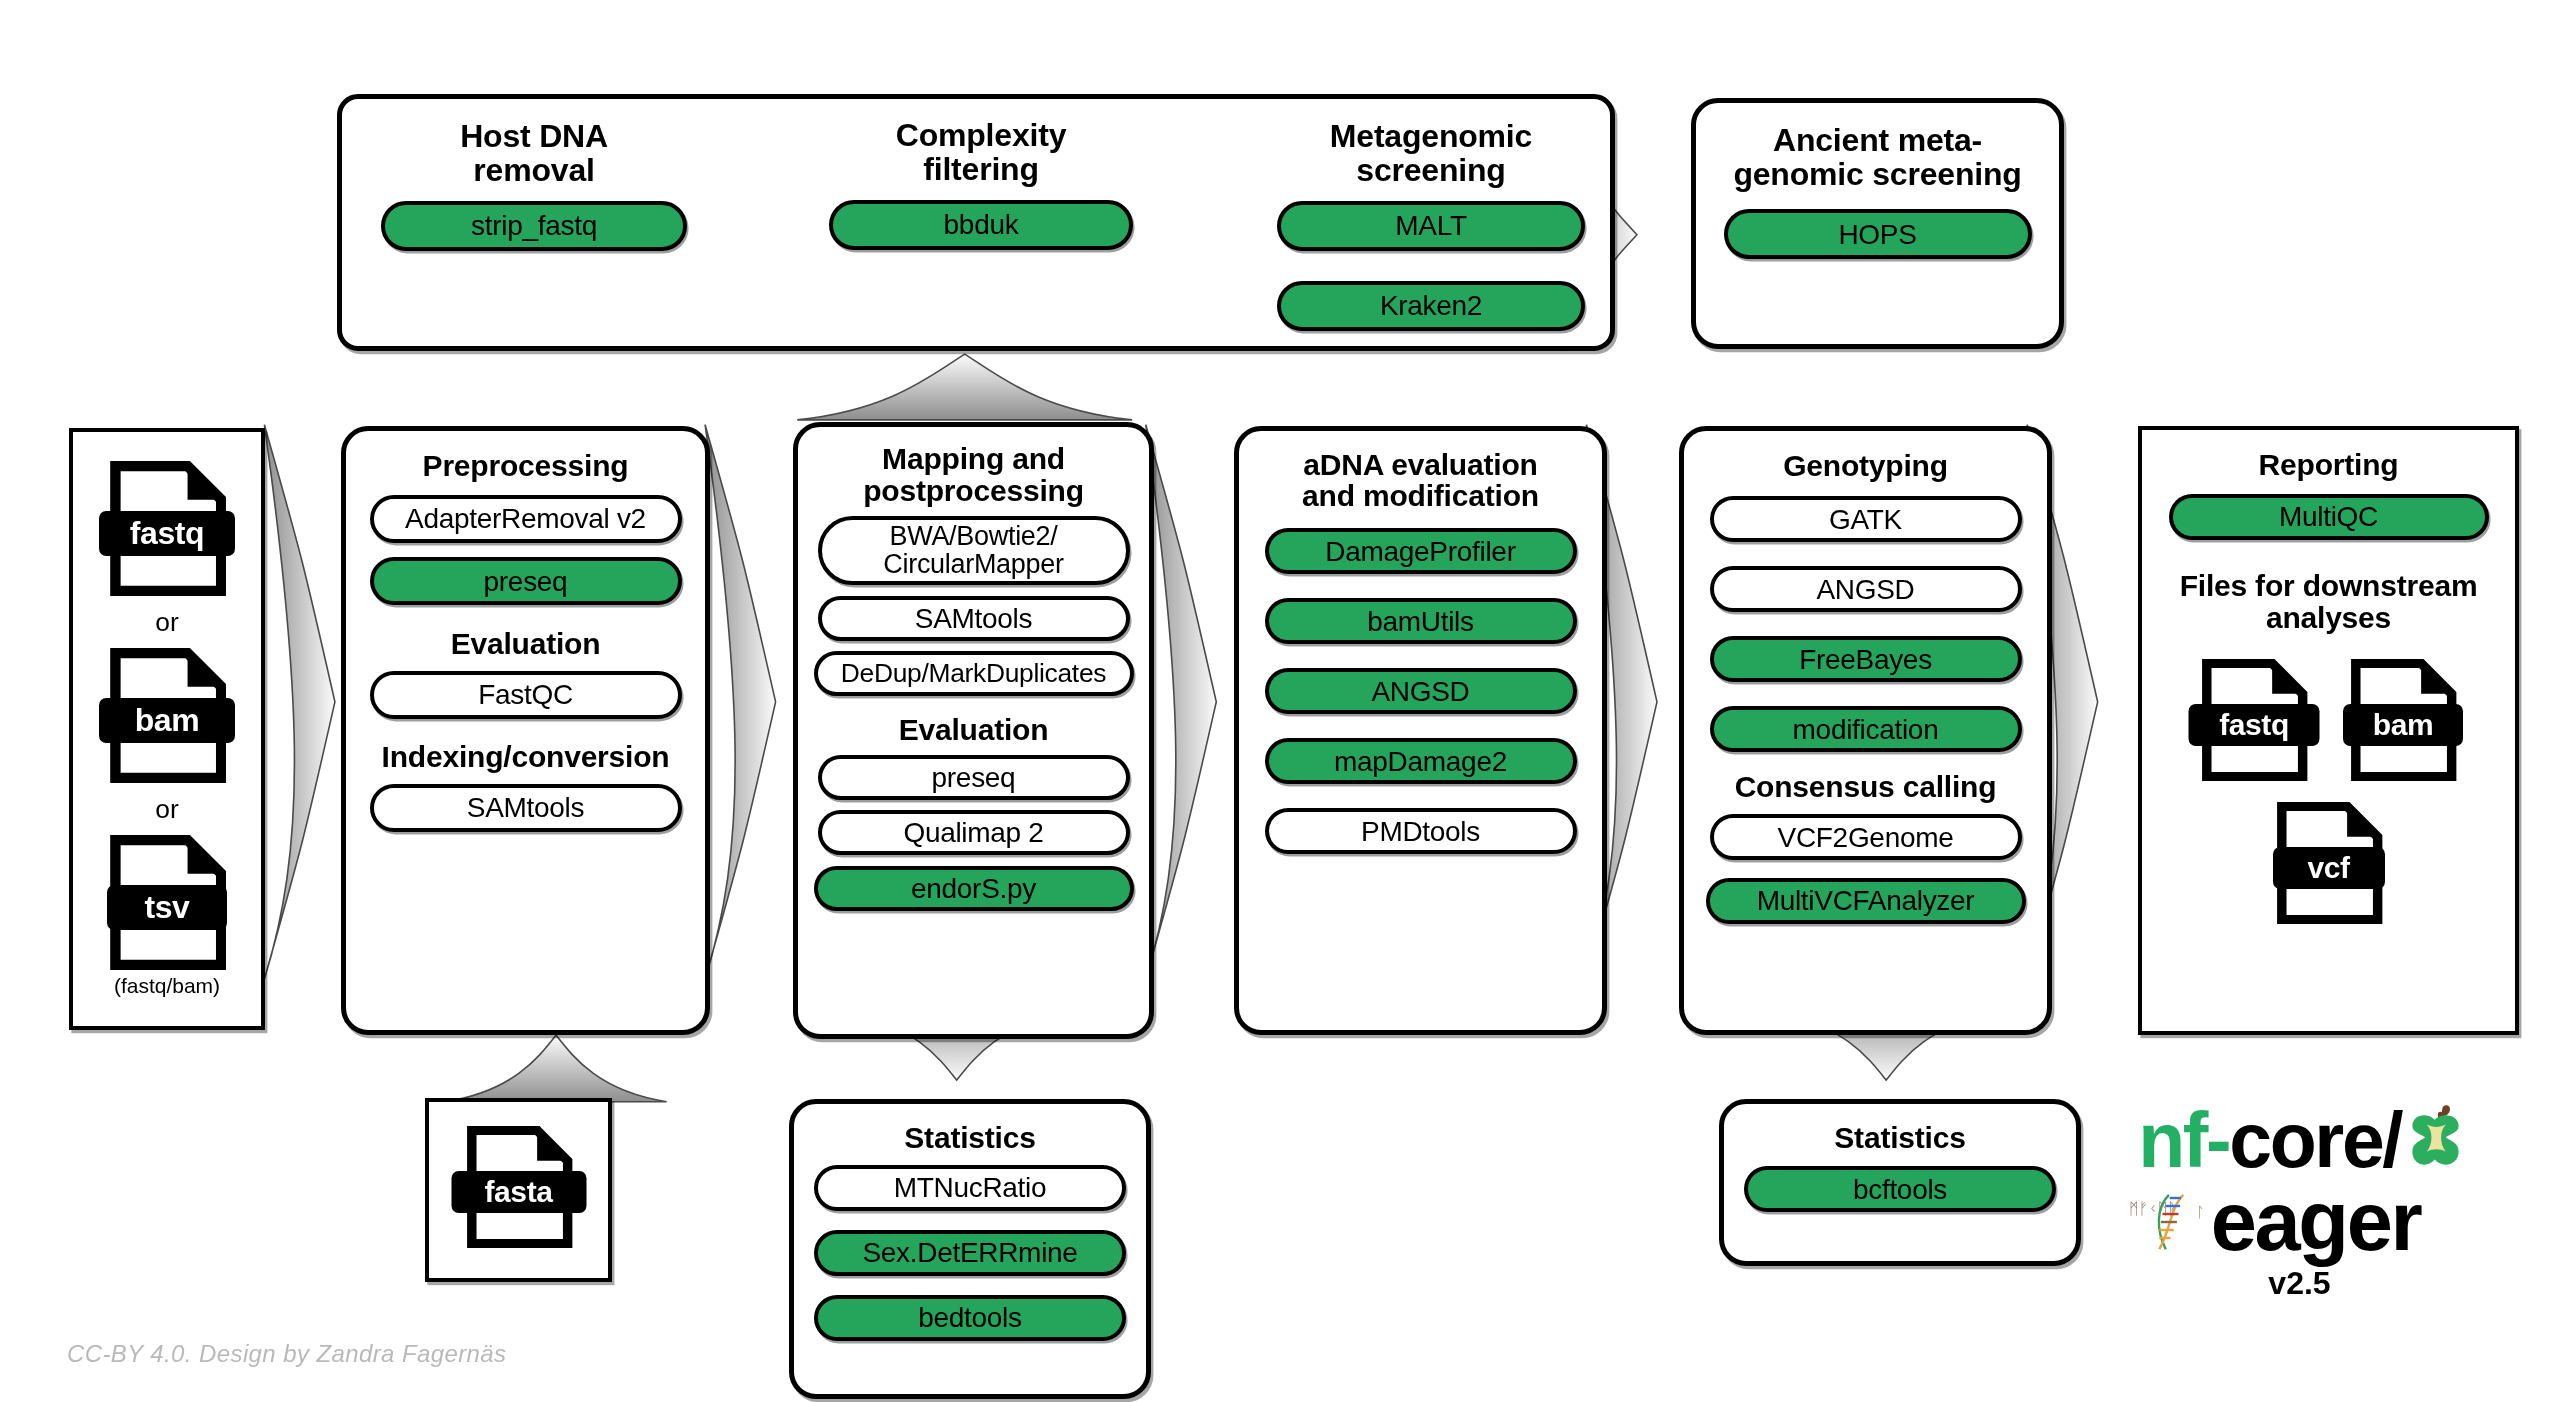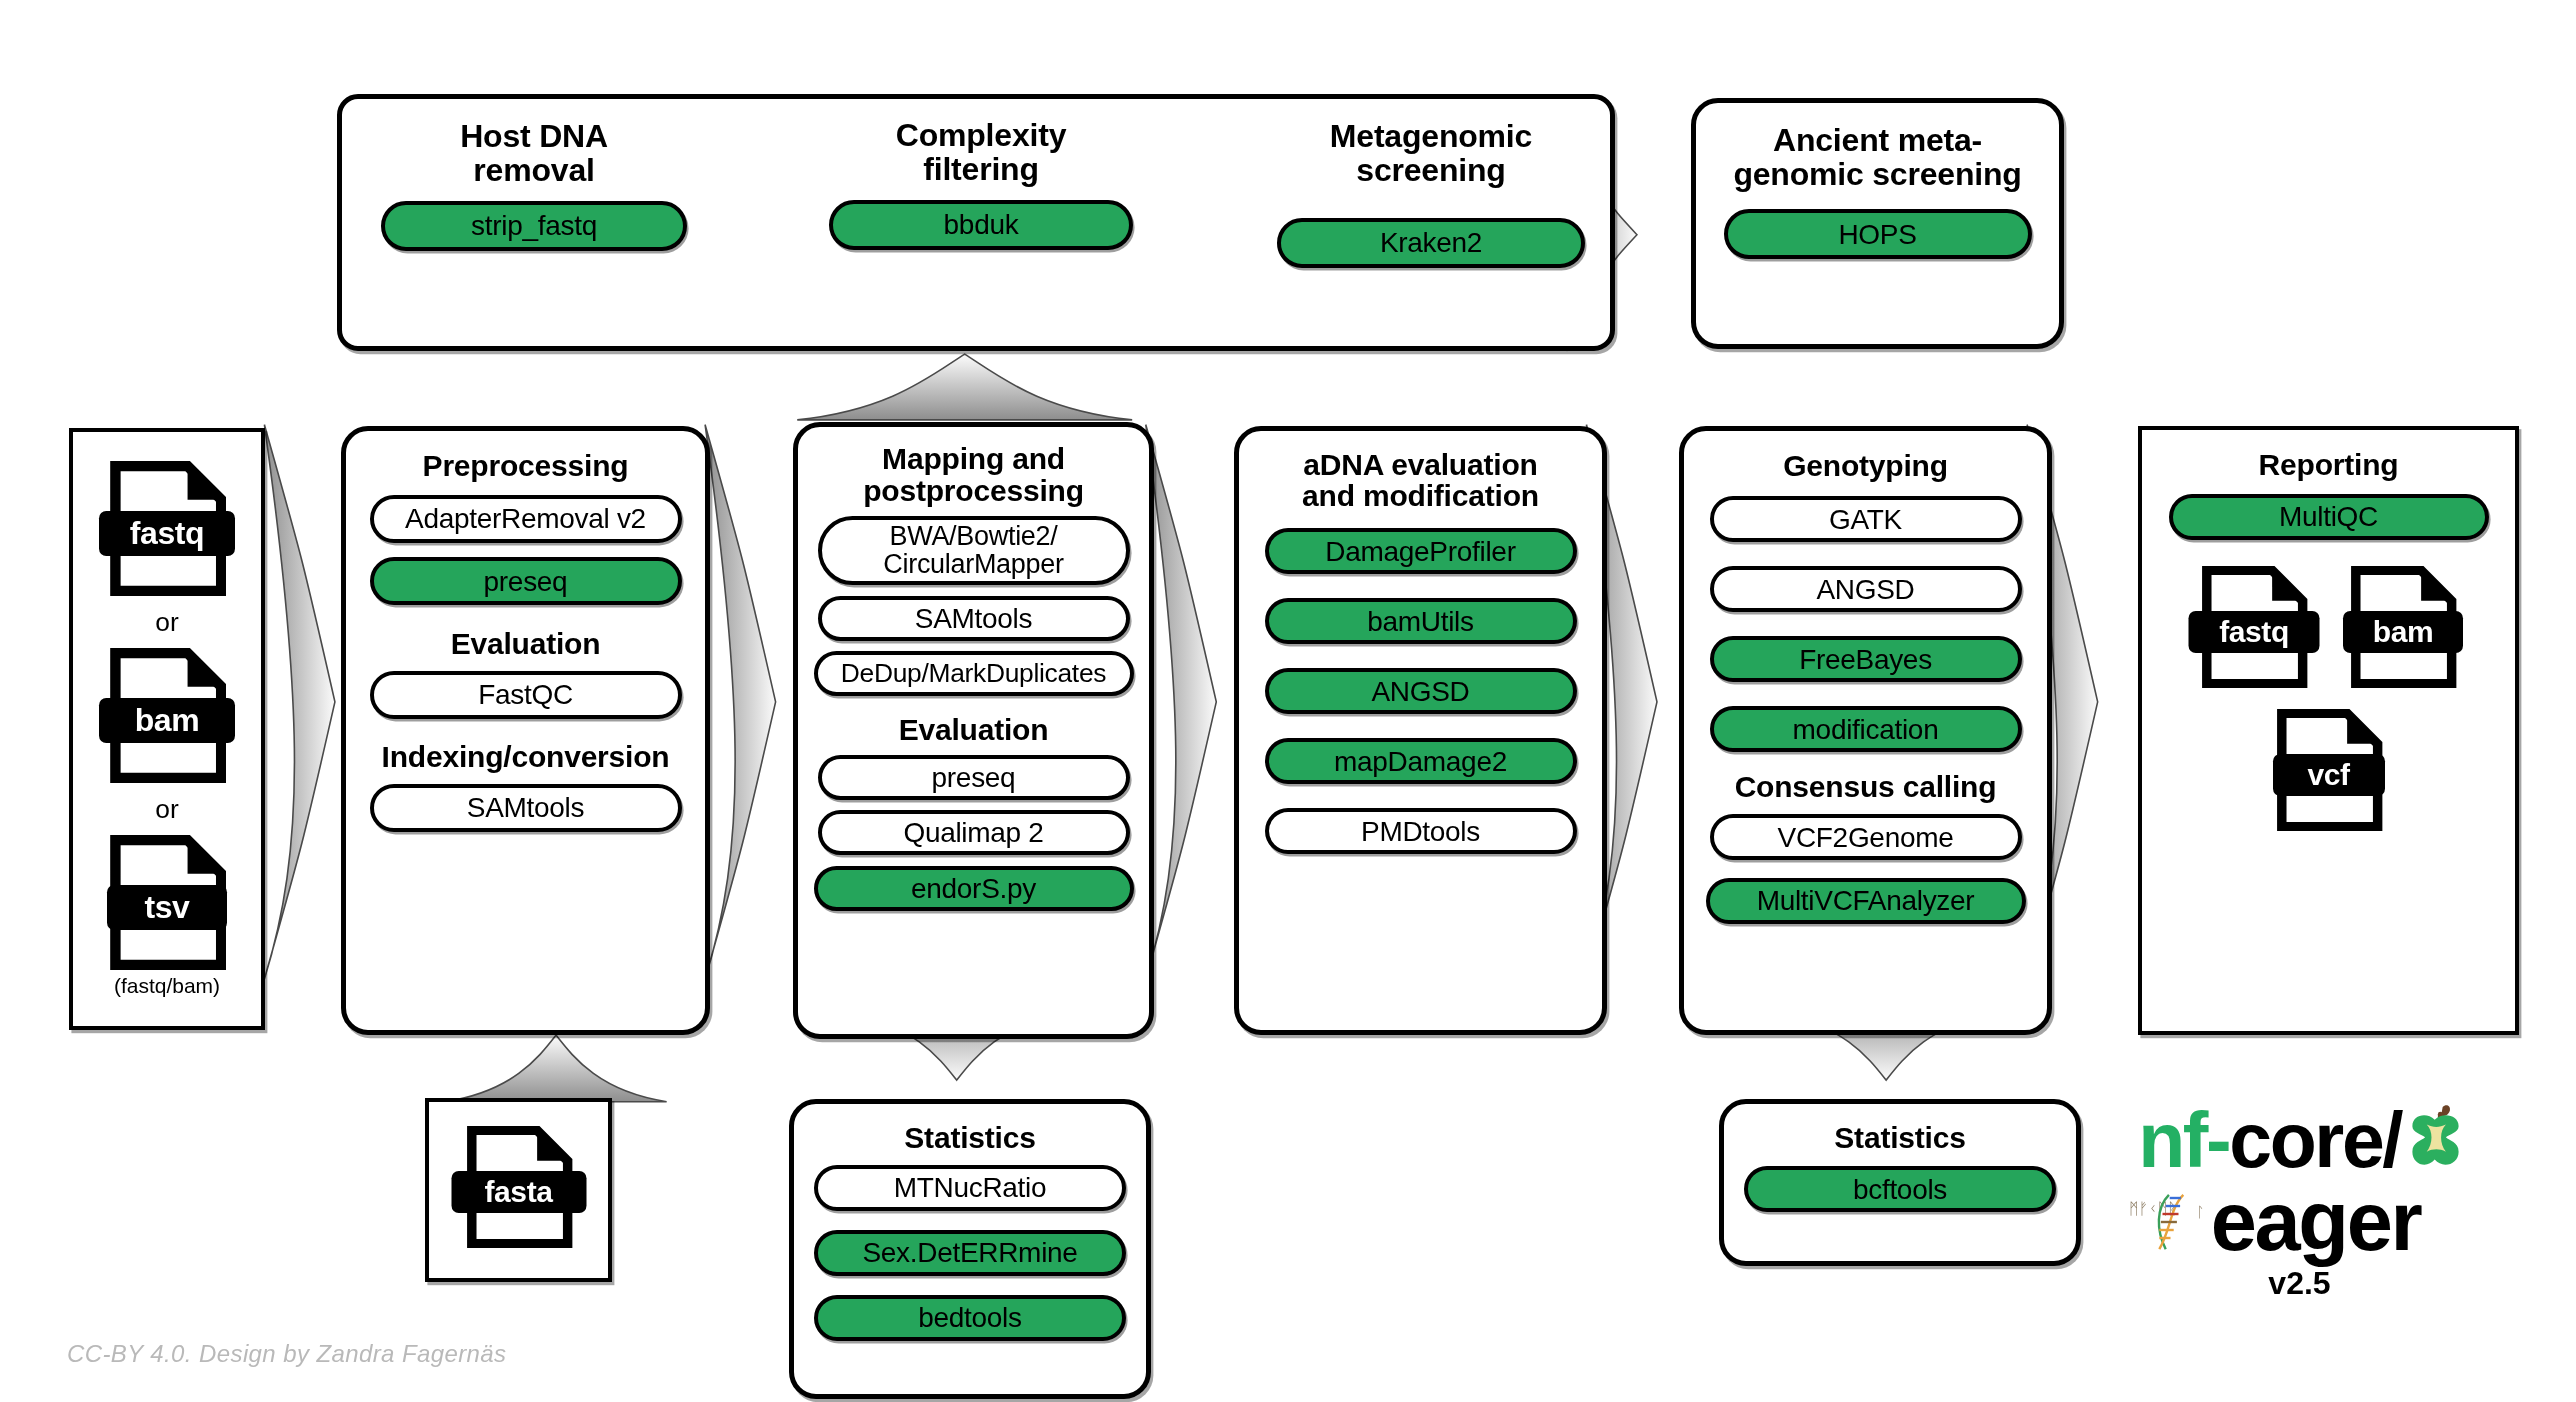--- a/index.html
+++ b/index.html
@@ -119,20 +119,21 @@
 
   <div style="position:absolute;left:485px;top:20px;width:308px;">
     <div class="hdr h1" style="white-space:pre-line;">Complexity
 filtering</div>
     <div class="pill green" style="margin:13px auto 0;width:304px;height:50px;">bbduk</div>
   </div>
 
   <div style="position:absolute;left:933px;top:21px;width:312px;">
     <div class="hdr h1" style="white-space:pre-line;">Metagenomic
 screening</div>
+    <div class="pill green" style="margin:13px auto 0;width:308px;height:50px;">MALT</div>
     <div class="pill green" style="margin:30px auto 0;width:308px;height:50px;">Kraken2</div>
   </div>
 </div>
 
 <div class="panel round" style="left:1691px;top:98px;width:373px;height:251px;">
   <div class="hdr h1" style="white-space:pre-line;margin-top:21px;">Ancient meta-
 genomic screening</div>
   <div class="pill green" style="margin:17.6px auto 0;width:308px;height:50px;">HOPS</div>
 </div>
 
@@ -218,20 +219,22 @@
 
   <div class="hdr h2" style="margin-top:19px;">Consensus calling</div>
   <div class="pill" style="margin:11.2px auto 0;width:312px;height:46px;">VCF2Genome</div>
   <div class="pill green" style="margin:17.6px auto 0;width:320px;height:46px;">MultiVCFAnalyzer</div>
 </div>
 
 <div class="panel square" style="left:2138px;top:426px;width:381px;height:609px;border-width:4.8px;">
   <div class="hdr h2" style="margin-top:19px;">Reporting</div>
   <div class="pill green" style="margin:13px auto 0;width:320px;height:46px;">MultiQC</div>
 
+  <div class="hdr h2" style="white-space:pre-line;margin-top:30px;">Files for downstream
+analyses</div>
 
   <div style="display:flex;justify-content:center;gap:37px;margin-top:26px;">
     <div class="fileicon" style="width:112px;height:122px;">
       <svg viewBox="0 0 146 168" width="112" height="122">
         <path d="M8 6 H98 L140 48 V162 H8 Z" fill="#fff" stroke="#000" stroke-width="13"></path>
         <path d="M98 6 L140 48 H98 Z" fill="#000"></path>
       </svg>
       <div class="lbl" style="top:45px;width:131px;height:42px;font-size:30px;">fastq</div>
     </div>
     <div class="fileicon" style="width:112px;height:122px;">

